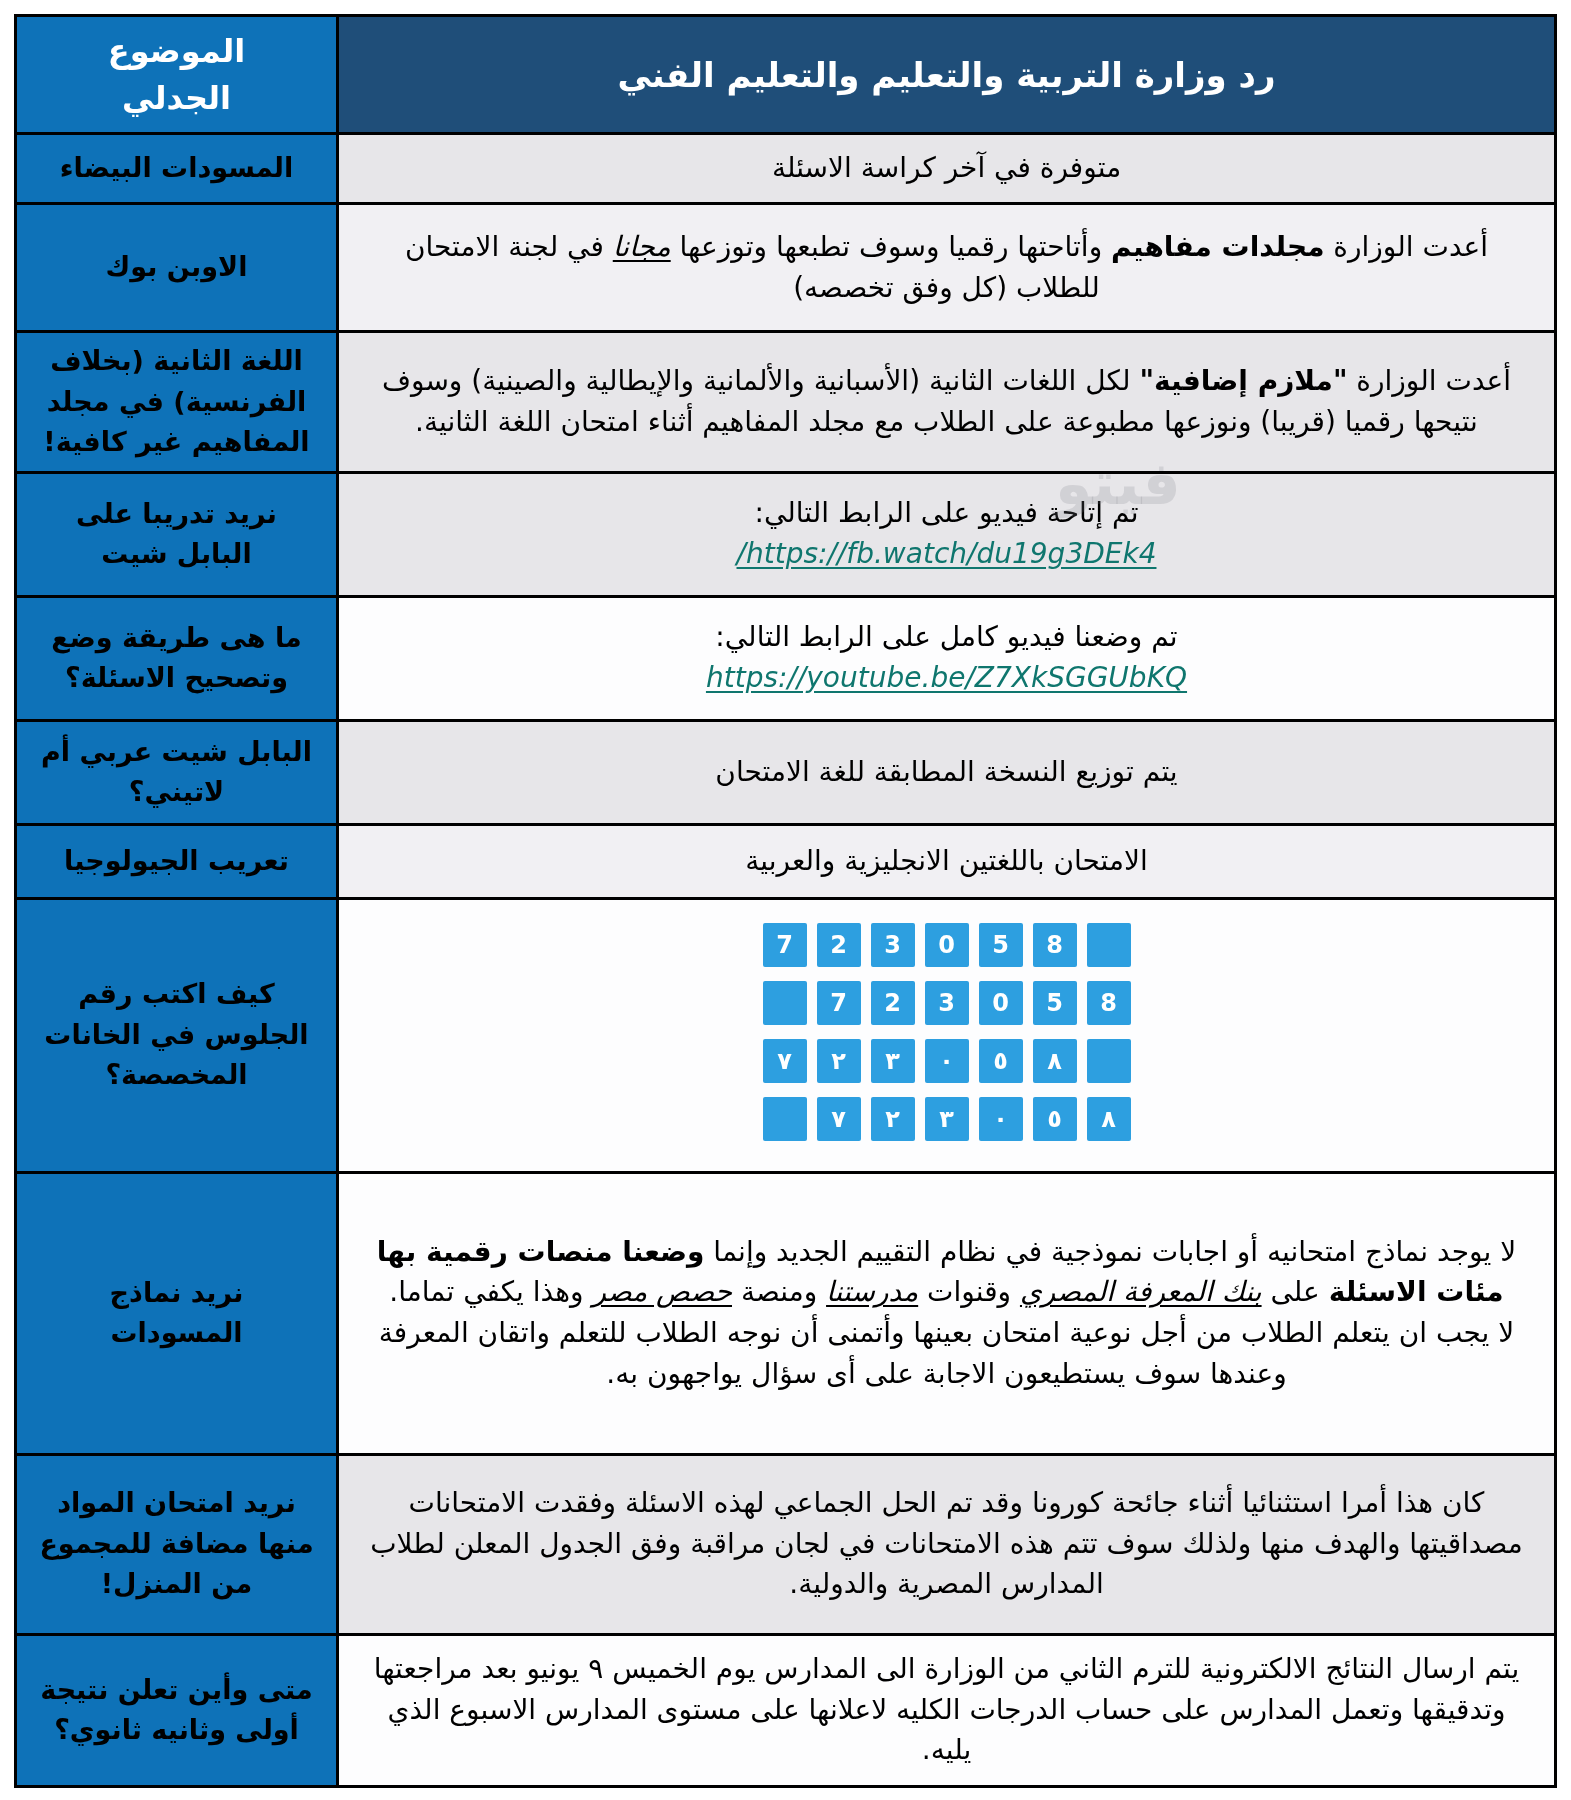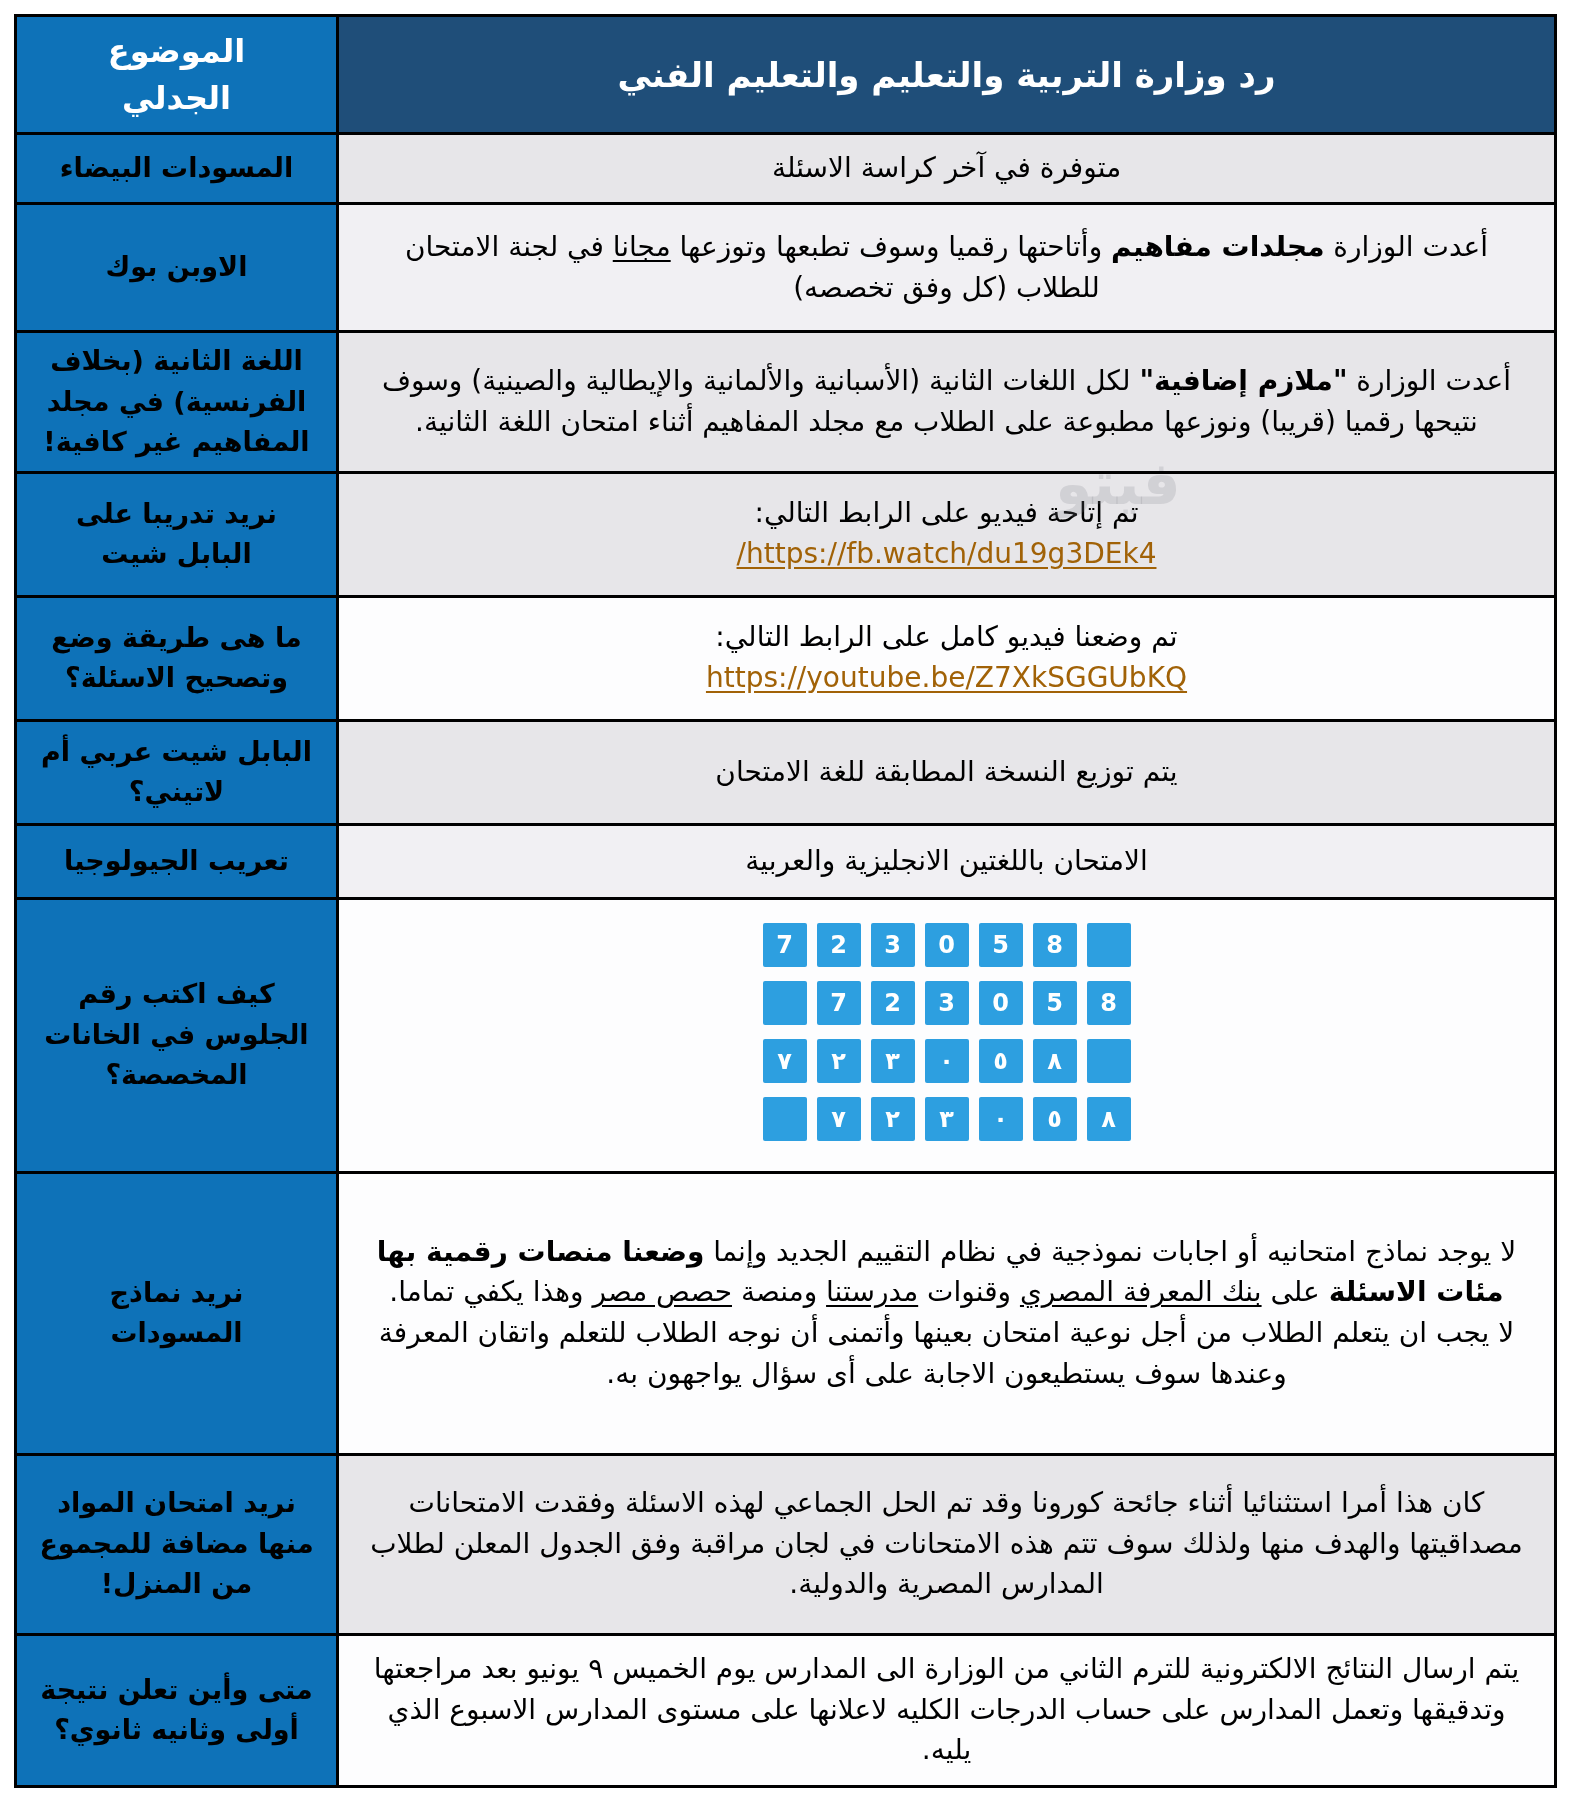--- a/index.html
+++ b/index.html
@@ -10,23 +10,23 @@
   col.resp-col{width:auto;}
   col.topic-col{width:322px;}
   .hdr-response{background:#1F4E79;color:#fff;font-size:34px;font-weight:bold;text-align:center;}
   .hdr-topic{background:#0E72B8;color:#fff;font-size:32px;font-weight:bold;text-align:center;white-space:pre-line;line-height:1.45;}
   .topic{background:#0E72B8;color:#000000;font-weight:bold;font-size:27px;line-height:1.5;text-align:center;padding:8px 14px;}
   .resp{font-size:28px;line-height:1.45;text-align:center;}
   .bg-a{background:#E7E6E9;}
   .bg-b{background:#F1F0F3;}
   .bg-c{background:#FDFDFE;}
   .b{font-weight:bold;}
-  .u{text-decoration:underline;text-underline-offset:4px;}
+  .u{text-decoration:underline;text-underline-offset:4px;font-style:italic;}
   .ltr{direction:ltr;unicode-bidi:isolate;display:inline-block;}
-  .link{color:#a16207;cursor:pointer;}
+  .link{color:#0f766e;cursor:pointer;}
   
   .grid-wrap{direction:ltr;display:inline-block;margin:6px auto;}
   .grid-row{display:flex;gap:10px;margin-bottom:14px;justify-content:center;}
   .grid-row:last-child{margin-bottom:0;}
   .grid-cell{width:44px;height:44px;background:#2D9FE0;color:#fff;font-size:24px;font-weight:bold;
              display:flex;align-items:center;justify-content:center;border-radius:2px;}
   .grid-host{text-align:center;}
   .watermark{position:absolute;left:1055px;top:448px;font-size:60px;font-weight:bold;
              color:rgba(125,125,135,0.20);pointer-events:none;letter-spacing:4px;}
 </style>

